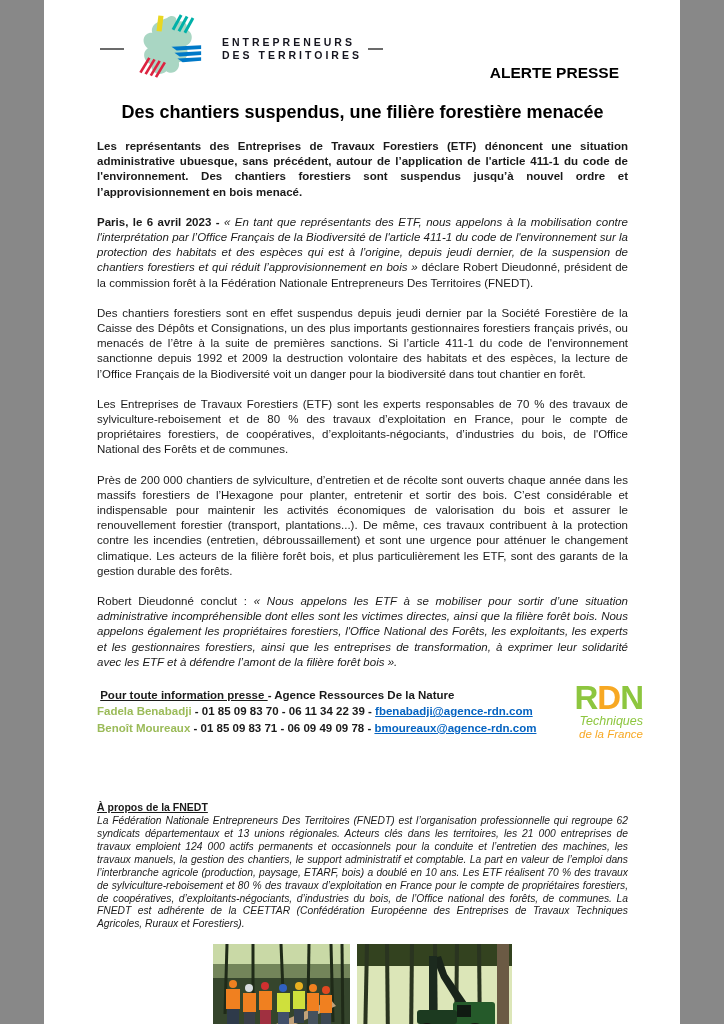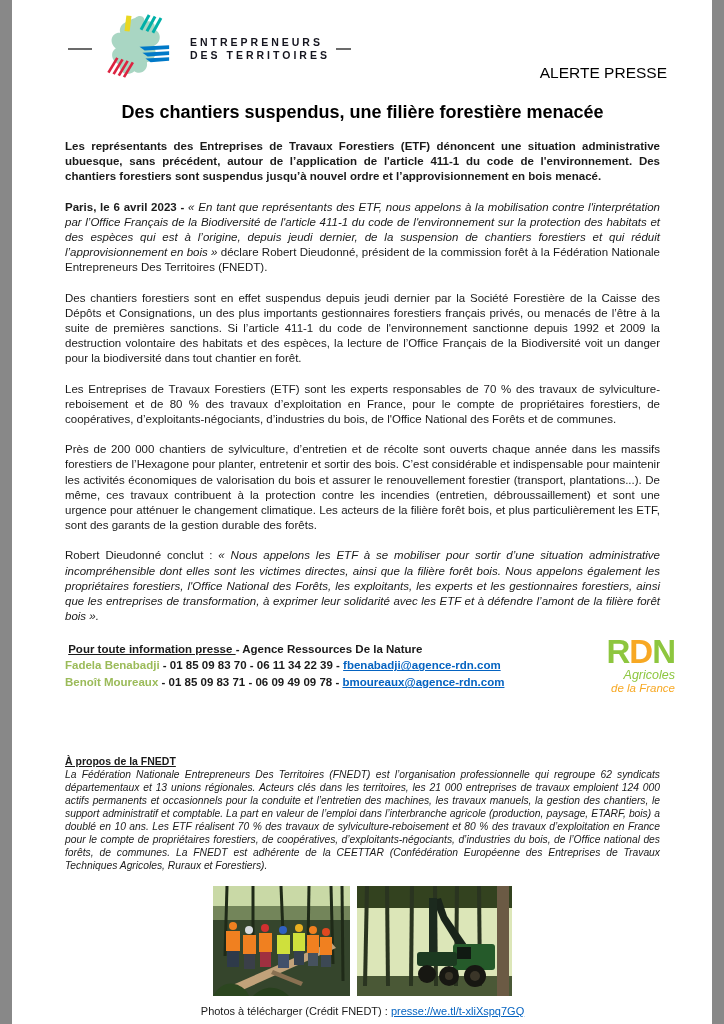--- a/index.html
+++ b/index.html
@@ -1,19 +1,19 @@
 <!DOCTYPE html>
 <html><head>
 <meta charset="utf-8">
 <style>
   * { margin:0; padding:0; box-sizing:border-box; }
   html,body { background:#888; }
   .page {
     position:relative;
-    width:700px; height:1024px;
+    width:636px; height:1024px;
     margin:0 auto;
     background:#ffffff;
     font-family:"Liberation Sans", sans-serif;
     color:#1a1a1a;
     overflow:hidden;
   }
   .content { padding:0 52px 0 53px; }
 
   
   .header { position:relative; height:92px; }
@@ -24,22 +24,22 @@
   .dash { height:2px; background:#6b6b6b; }
   .dash.long { width:24px; }
   .dash.short { width:15px; align-self:center; }
   .logo-map { width:86px; height:74px; flex:0 0 auto; }
   .logo-text {
     font-weight:bold; color:#15151f;
     font-size:10.5px; letter-spacing:3px; line-height:13px;
     white-space:nowrap;
   }
   .alert {
-    position:absolute; right:45px; top:64px;
-    font-weight:normal; font-size:15.5px; color:#000;
+    position:absolute; right:61px; top:64px;
+    font-weight:bold; font-size:15.5px; color:#000;
   }
 
   
   .title {
     text-align:center; font-weight:bold; font-size:18px; color:#000;
     margin:10px 0 16px 0;
   }
 
   
   .para {
@@ -142,21 +142,21 @@
 
       <div class="contact-row">
         <span class="contact-name">Fadela Benabadji</span><span> - 01 85 09 83 70 - 06 11 34 22 39 - </span><a class="email-link">fbenabadji@agence-rdn.com</a>
       </div>
       <div class="contact-row">
         <span class="contact-name">Benoît Moureaux</span><span> - 01 85 09 83 71 - 06 09 49 09 78 - </span><a class="email-link">bmoureaux@agence-rdn.com</a>
       </div>
 
       <div class="rdn-logo">
         <div class="rdn-letters"><span class="rdn-green">R</span><span class="rdn-orange">D</span><span class="rdn-green">N</span></div>
-        <div class="rdn-sub1">Agricoles</div>
+        <div class="rdn-sub1">Techniques</div>
         <div class="rdn-sub2">de la France</div>
       </div>
     </div>
 
     <div>
       <div class="about-heading">À propos de la FNEDT</div>
       <div class="about-body">La Fédération Nationale Entrepreneurs Des Territoires (FNEDT) est l’organisation professionnelle qui regroupe 62 syndicats départementaux et 13 unions régionales. Acteurs clés dans les territoires, les 21 000 entreprises de travaux emploient 124 000 actifs permanents et occasionnels pour la conduite et l’entretien des machines, les travaux manuels, la gestion des chantiers, le support administratif et comptable. La part en valeur de l’emploi dans l’interbranche agricole (production, paysage, ETARF, bois) a doublé en 10 ans. Les ETF réalisent 70 % des travaux de sylviculture-reboisement et 80 % des travaux d’exploitation en France pour le compte de propriétaires forestiers, de coopératives, d’exploitants-négociants, d’industries du bois, de l’Office national des forêts, de communes. La FNEDT est adhérente de la CEETTAR (Confédération Européenne des Entreprises de Travaux Techniques Agricoles, Ruraux et Forestiers).</div>
     </div>
 
     <div class="photos">

